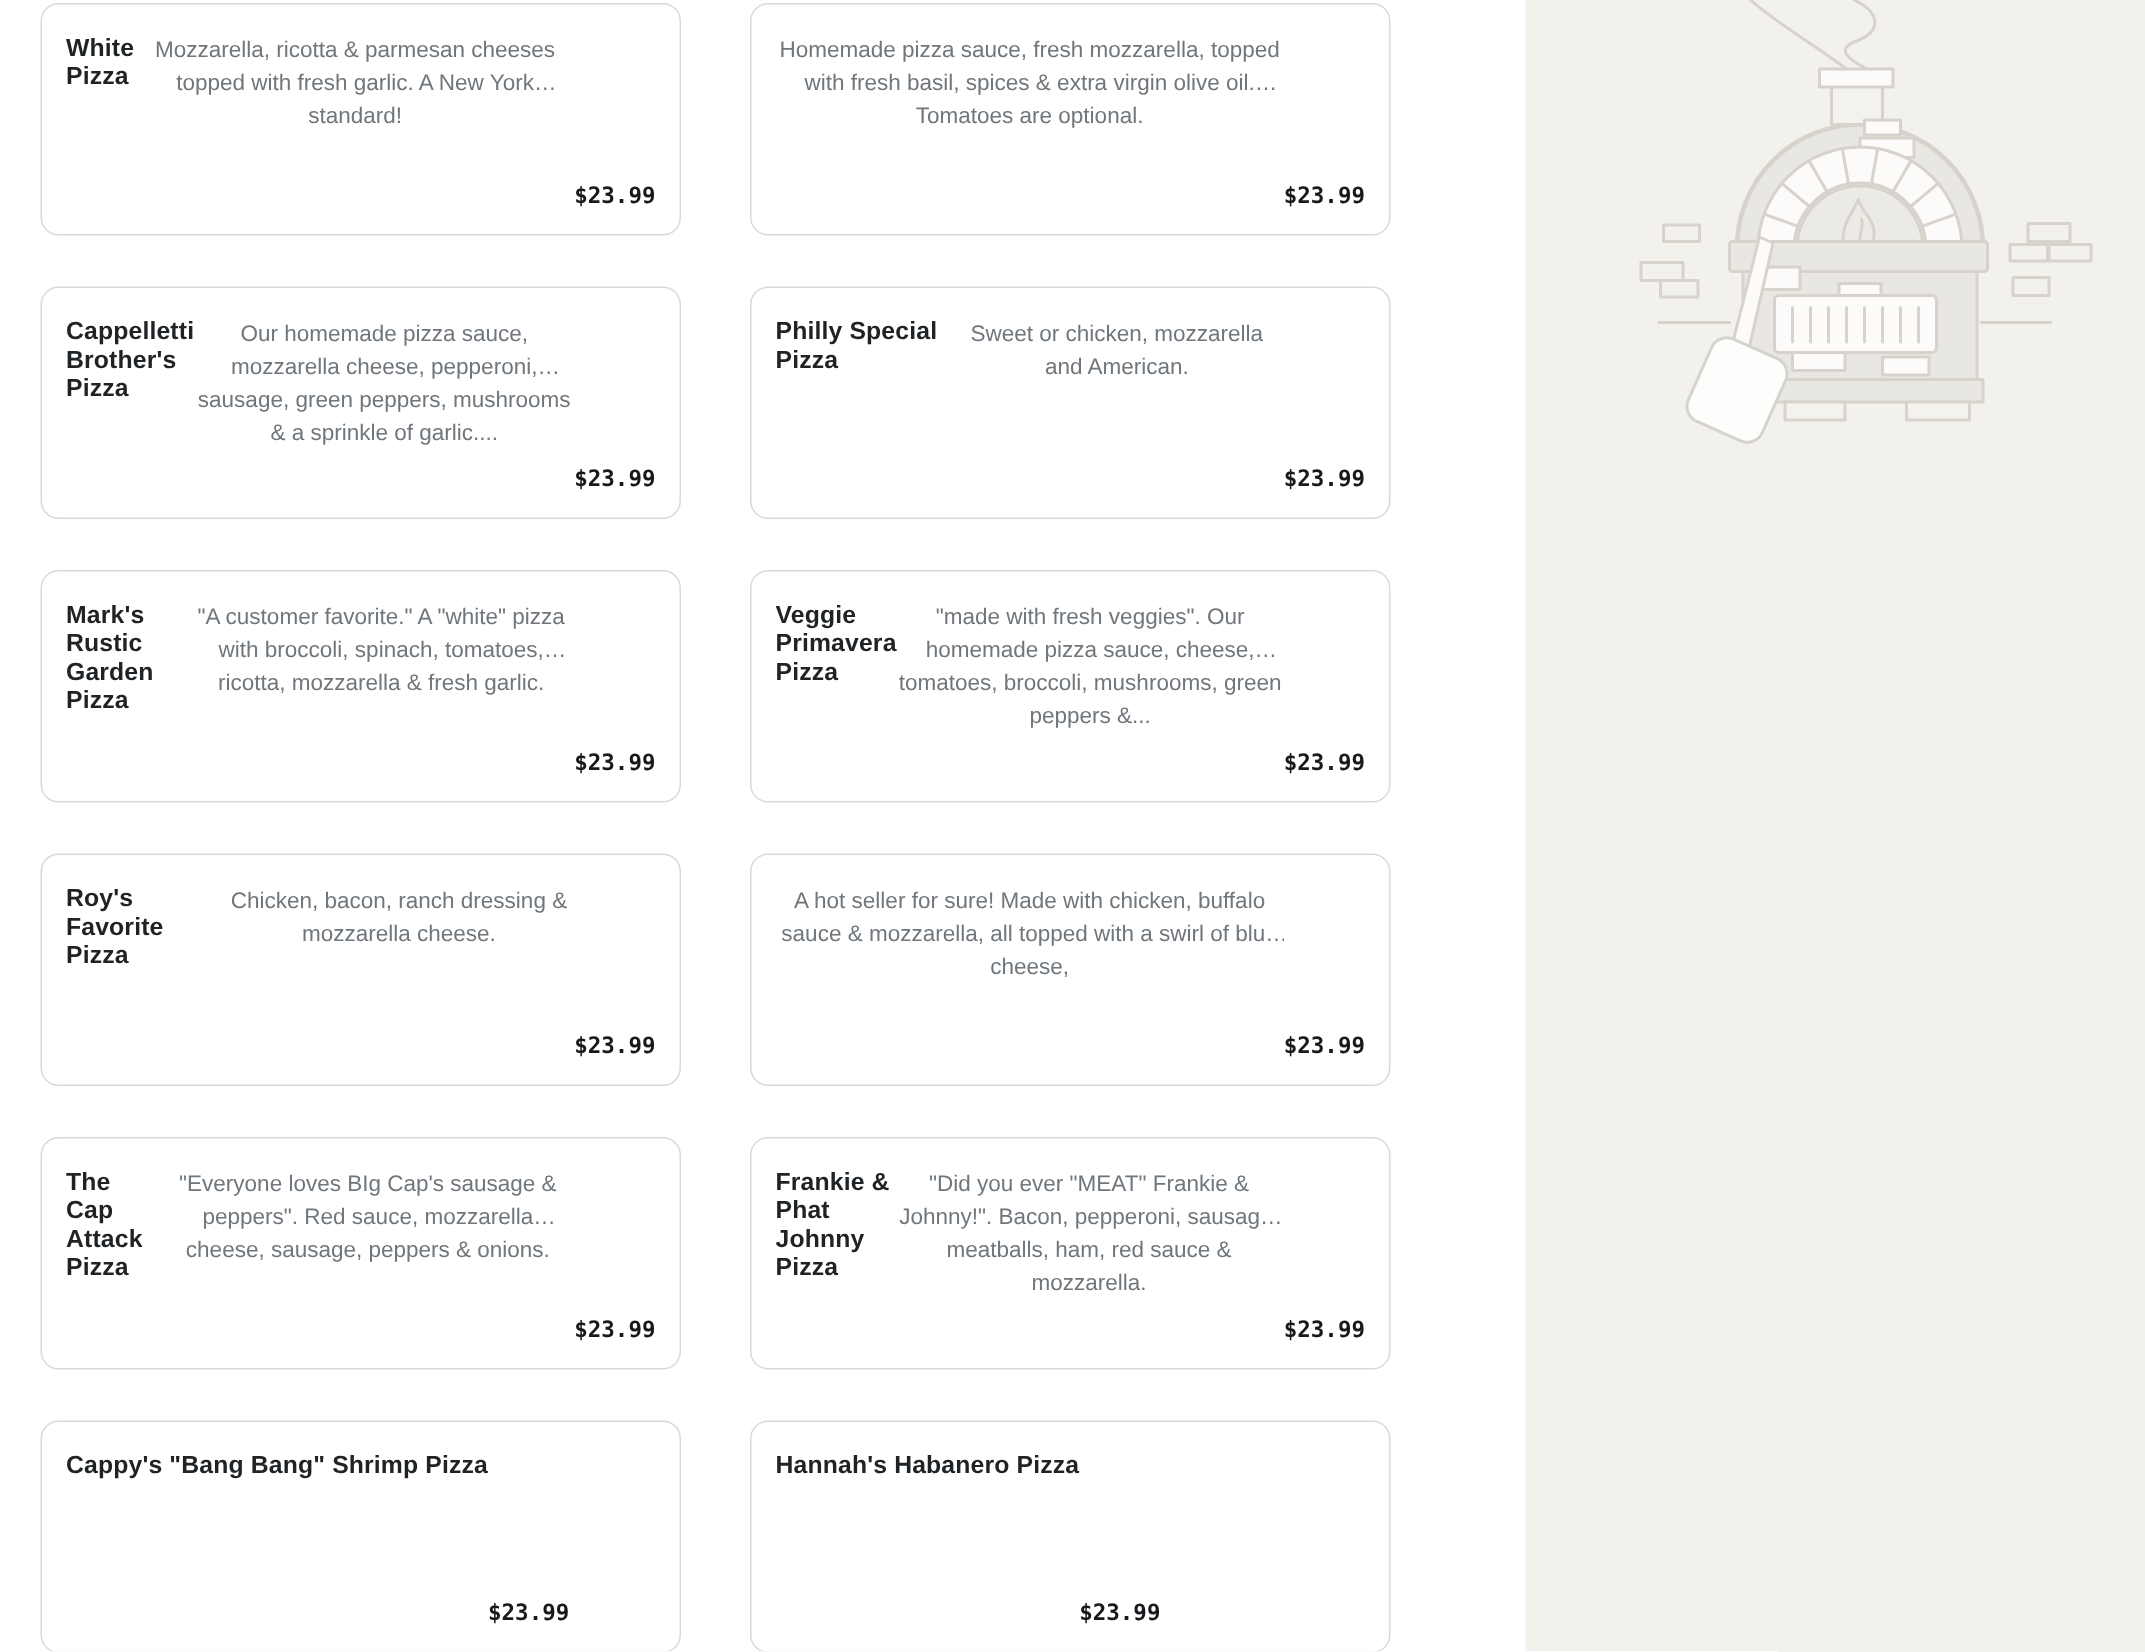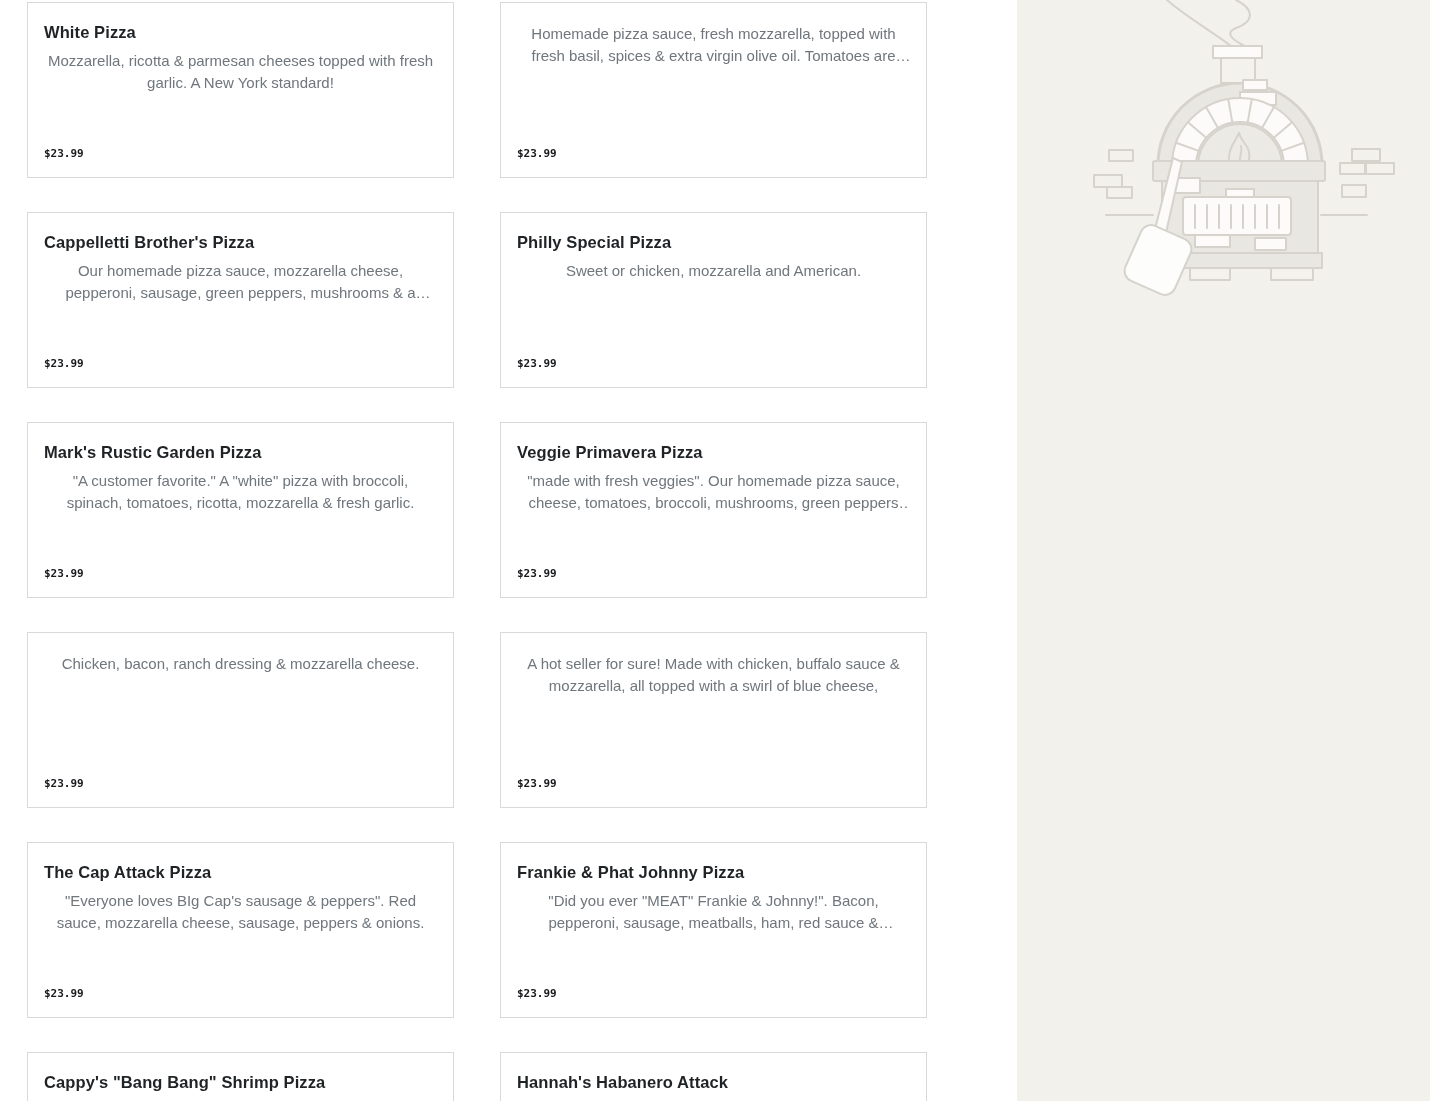--- a/index.html
+++ b/index.html
@@ -14,27 +14,26 @@
     width: 1017px; height: 1101px; overflow: hidden; background: #ffffff;
   }
   .menu-grid {
     display: grid;
     grid-template-columns: 427px 427px;
     column-gap: 46px;
     row-gap: 34px;
     padding: 2px 0 0 27px;
   }
   .card {
-    height: 176px;
+    height: 155px;
     background: #ffffff;
     border: 1px solid #d9d9d9;
-    border-radius: 0;
+    border-radius: 12px;
     padding: 20px 16px 17px 16px;
     display: flex;
-    flex-direction: column;
     cursor: pointer;
   }
   .card-name {
     font-size: 16.5px;
     font-weight: 700;
     color: #1f2326;
     letter-spacing: 0.1px;
     line-height: 19px;
     margin: 0 0 8px 0;
   }
@@ -45,21 +44,21 @@
     margin: 0;
     display: -webkit-box;
     -webkit-line-clamp: 2;
     -webkit-box-orient: vertical;
     overflow: hidden;
     text-align: center;
   }
   .card-price {
     margin-top: auto;
     font-family: "DejaVu Sans Mono", monospace;
-    font-size: 11px;
+    font-size: 15px;
     font-weight: 700;
     color: #17191c;
   }
   .side-panel {
     width: 413px; height: 1101px;
     background: #f2f1ec;
     position: relative;
     overflow: hidden;
   }
   .oven-illustration {
@@ -101,20 +100,21 @@
     <div class="card-price">$23.99</div>
   </div>
 
   <div class="card">
     <h3 class="card-name">Veggie Primavera Pizza</h3>
     <p class="card-desc">"made with fresh veggies". Our homemade pizza sauce, cheese, tomatoes, broccoli, mushrooms, green peppers &amp;...</p>
     <div class="card-price">$23.99</div>
   </div>
 
   <div class="card">
+    <h3 class="card-name">Roy's Favorite Pizza</h3>
     <p class="card-desc">Chicken, bacon, ranch dressing &amp; mozzarella cheese.</p>
     <div class="card-price">$23.99</div>
   </div>
 
   <div class="card">
     <p class="card-desc">A hot seller for sure! Made with chicken, buffalo sauce &amp; mozzarella, all topped with a swirl of blue cheese,</p>
     <div class="card-price">$23.99</div>
   </div>
 
   <div class="card">
@@ -128,21 +128,21 @@
     <p class="card-desc">"Did you ever "MEAT" Frankie &amp; Johnny!". Bacon, pepperoni, sausage, meatballs, ham, red sauce &amp; mozzarella.</p>
     <div class="card-price">$23.99</div>
   </div>
 
   <div class="card">
     <h3 class="card-name">Cappy's "Bang Bang" Shrimp Pizza</h3>
     <div class="card-price">$23.99</div>
   </div>
 
   <div class="card">
-    <h3 class="card-name">Hannah's Habanero Attack</h3>
+    <h3 class="card-name">Hannah's Habanero Pizza</h3>
     <div class="card-price">$23.99</div>
   </div>
 
   <div class="card">
     <h3 class="card-name"></h3>
     <p class="card-desc"></p>
     <div class="card-price"></div>
   </div>
 
   <div class="card">

